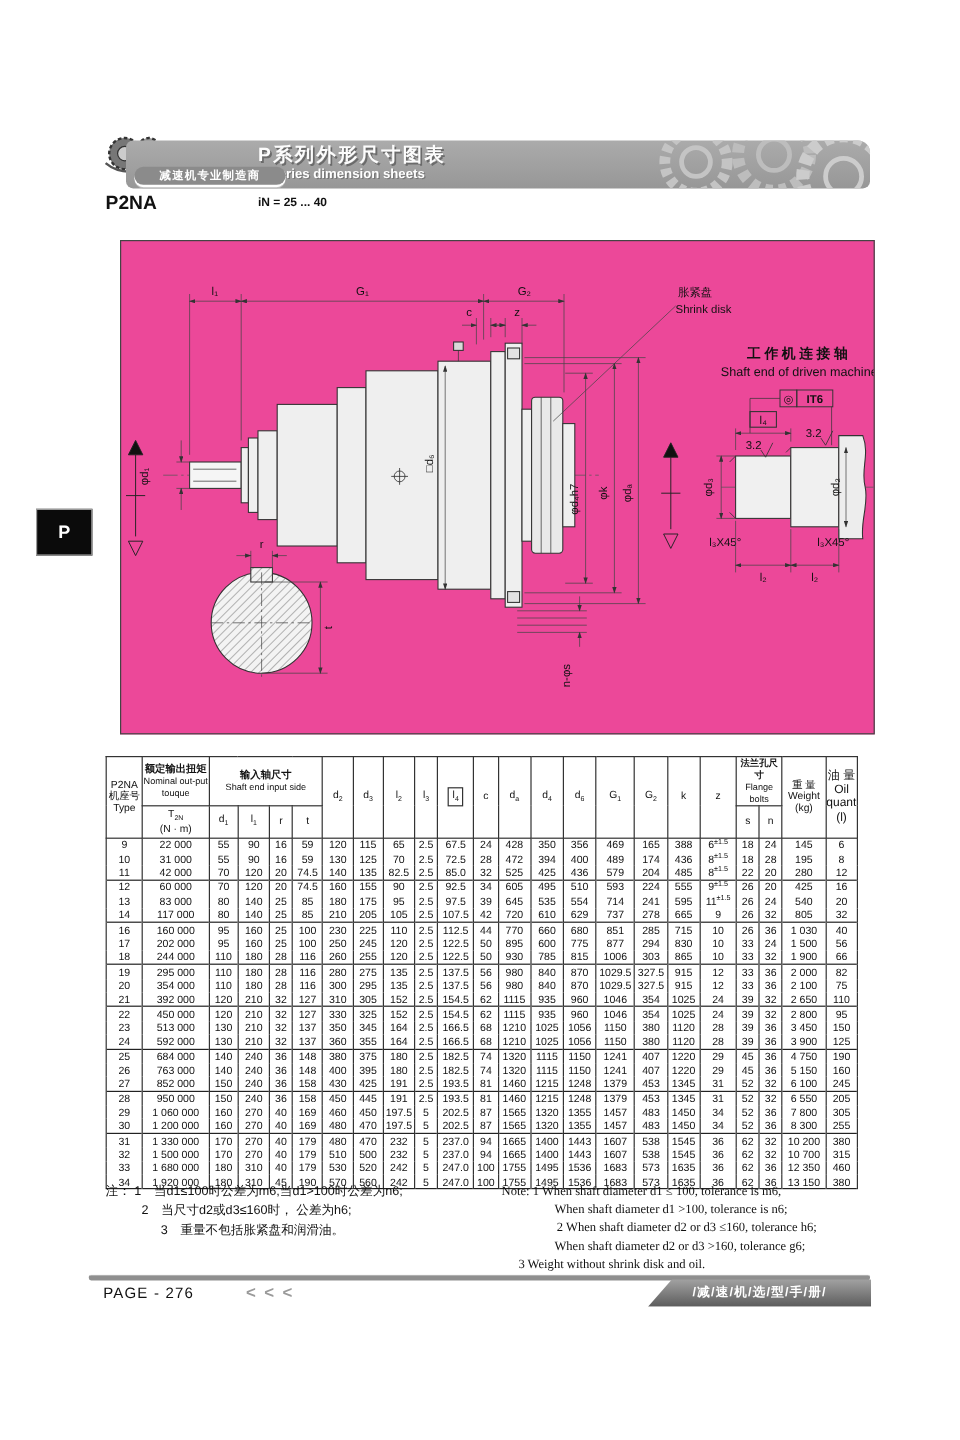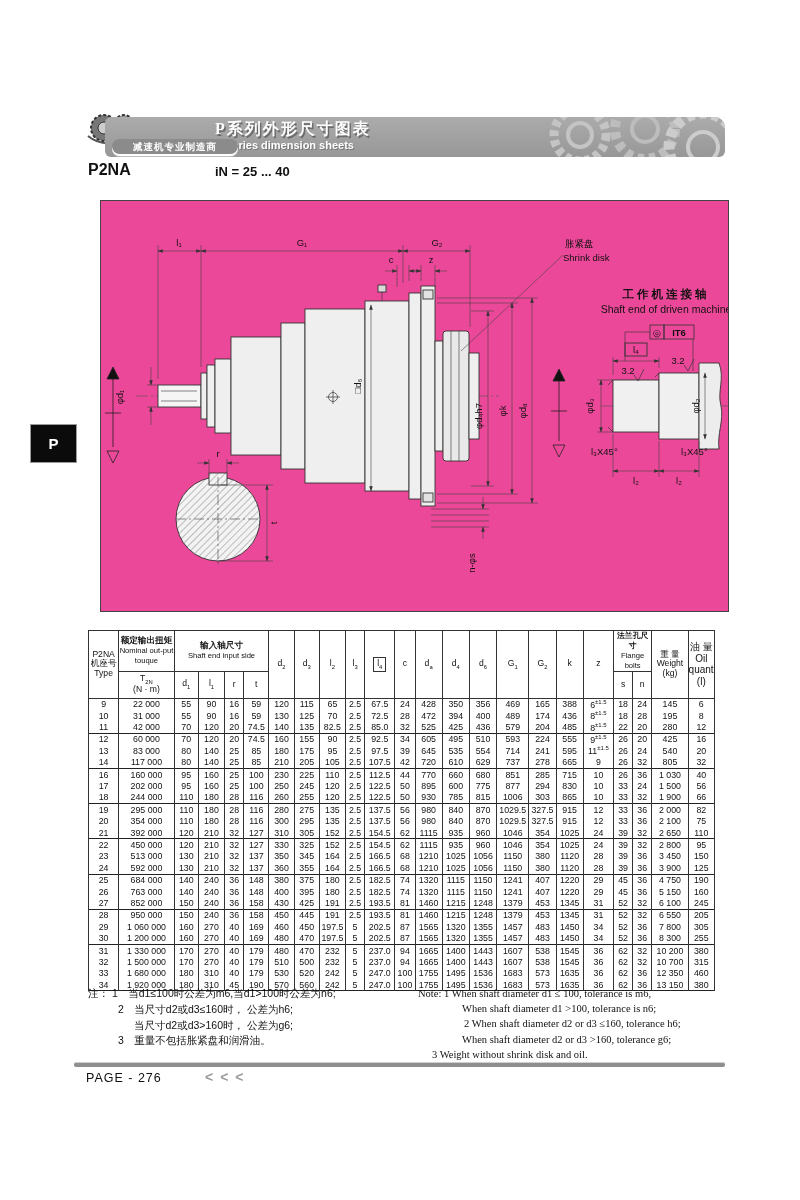--- a/index.html
+++ b/index.html
@@ -3,30 +3,30 @@
 <meta charset="utf-8">
 <style>
   html,body{margin:0;padding:0;background:#fff;}
   .page{position:relative;width:800px;height:1200px;background:#fff;overflow:hidden;
         font-family:"Liberation Sans",sans-serif;color:#111;}
   
   .band{position:absolute;left:105px;top:117px;width:620px;height:40px;
         background:linear-gradient(#ababab,#979797);border-radius:6px 10px 6px 6px;overflow:hidden;}
   .band .gears{position:absolute;right:0;top:-14px;}
   .title-cn{position:absolute;left:215px;top:119px;font-size:16px;font-weight:bold;letter-spacing:2px;
-            color:#fcfcfc;text-shadow:1.5px 1.5px 0 #6b6b6b;font-family:Liberation Serif, serif;}
+            color:#fcfcfc;text-shadow:1.5px 1.5px 0 #6b6b6b;}
   .title-en{position:absolute;left:216px;top:139px;font-size:11px;font-weight:bold;color:#fff;
             text-shadow:1px 1px 0 #777;}
   .logo{position:absolute;left:84px;top:110px;}
   .pill{position:absolute;left:112px;top:139px;width:126px;height:15px;background:#8b8b8b;
         border-radius:8px;color:#fff;font-size:9.5px;font-weight:bold;text-align:center;
         line-height:15px;letter-spacing:1px;box-shadow:0 2px 0 #fff,0 3px 0 #bdbdbd;}
   
   .model-name{position:absolute;left:88px;top:161px;font-size:16px;font-weight:bold;}
-  .model-ratio{position:absolute;left:215px;top:164px;font-size:13px;font-weight:bold;}
+  .model-ratio{position:absolute;left:215px;top:164px;font-size:10px;font-weight:bold;}
   
   .side-tab{position:absolute;left:30px;top:424px;width:45px;height:37px;background:#0b0b0b;
             border:1px solid #9a9a9a;color:#fff;font-size:15px;font-weight:bold;
             display:flex;align-items:center;justify-content:center;}
   
   .draw-box{position:absolute;left:88px;top:200px;width:627px;height:410px;border:1.2px solid #444;background:#ec4899;margin-left:12px;}
   .draw-box svg{display:block;}
   svg text{font-family:"Liberation Sans",sans-serif;font-size:9.5px;fill:#111;}
   svg .big{font-size:11.5px;font-weight:bold;}
   svg .en{font-size:10.5px;}
@@ -982,29 +982,29 @@
           <td>13 150</td>
           <td>380</td>
         </tr>
       </tbody>
   </table>
 
   <div class="notes">
     <div class="notes-cn">
         <div class="nl">注： 1　当d1≤100时公差为m6,当d1&gt;100时公差为n6;</div>
         <div class="nl">2　当尺寸d2或d3≤160时， 公差为h6;</div>
-        <div class="nl">当尺寸d2或d3&gt;160时， 公差为g6;</div>
         <div class="nl">3　重量不包括胀紧盘和润滑油。</div>
       </div>
     <div class="notes-en">
         <div class="nl">Note: 1 When shaft diameter d1 ≤ 100, tolerance is m6,</div>
         <div class="nl">When shaft diameter d1 &gt;100, tolerance is n6;</div>
         <div class="nl">2 When shaft diameter d2 or d3 ≤160, tolerance h6;</div>
         <div class="nl">When shaft diameter d2 or d3 &gt;160, tolerance g6;</div>
         <div class="nl">3 Weight without shrink disk and oil.</div>
       </div>
   </div>
 
   <div class="foot-rule"></div>
   <div class="foot-page">PAGE - 276</div>
   <div class="foot-arrows">&lt;&lt;&lt;</div>
+  <div class="foot-bar">/减/速/机/选/型/手/册/</div>
 
 </div>
 
 </body></html>

